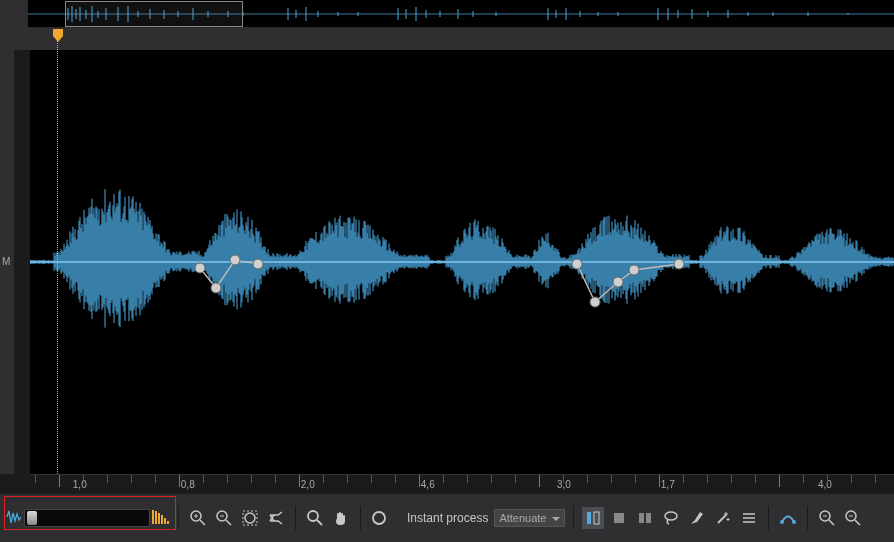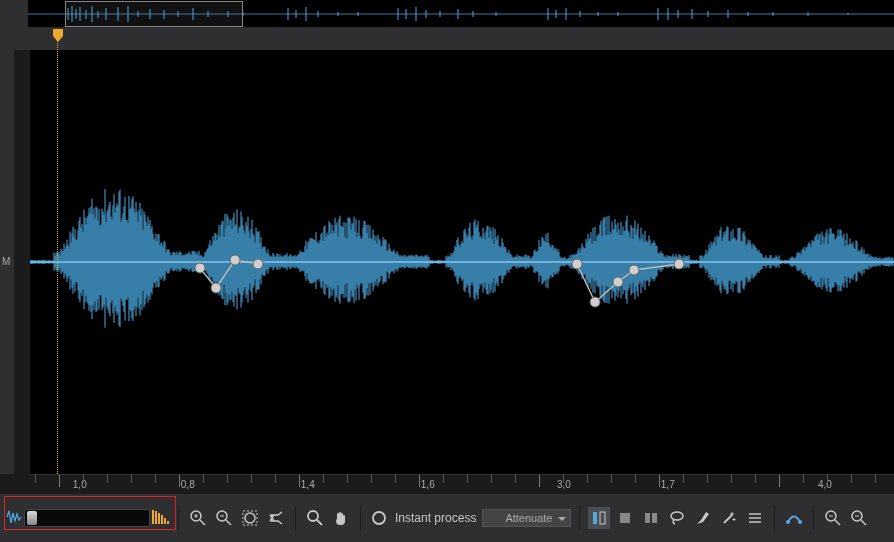--- a/index.html
+++ b/index.html
@@ -30,22 +30,22 @@
   .tick-lbl { position:absolute; top:4px; font-size:10px; color:#aaa; transform:translateX(2px);}
 
   
   .toolbar { position:absolute; left:0; top:494px; width:894px; height:48px; background:#2f2f31; display:flex; align-items:center; padding:0 6px; gap:4px;}
   .highlight-box { position:absolute; left:4px; top:496px; width:172px; height:34px; border:1.5px solid #d22; pointer-events:none; z-index:40;}
   .slider-wrap { display:flex; align-items:center; gap:2px; width:164px;}
   .zslider { flex:1; height:18px; background:#090909; border:1px solid #444; position:relative; border-radius:2px;}
   .zslider .thumb{ position:absolute; left:2px; top:1px; width:10px; height:14px; background:linear-gradient(#d9d9d9,#888); border-radius:2px;}
   .sep{ width:1px; height:24px; background:#1a1a1a; margin:0 4px;}
   .tbtn { width:22px; height:22px; display:flex; align-items:center; justify-content:center; cursor:pointer; color:#c7c7c7;}
-  .txt-btn { display:flex; align-items:center; gap:8px; color:#c7c7c7; font-size:12px; padding:0 2px; cursor:pointer;}
-  .dropdown { background:#444; border:1px solid #555; color:#aaa; font-size:11px; padding:2px 18px 2px 22px; position:relative; cursor:pointer;}
+  .txt-btn { display:flex; align-items:center; gap:20px; color:#c7c7c7; font-size:12px; padding:0 2px; cursor:pointer;}
+  .dropdown { background:#444; border:1px solid #555; color:#aaa; font-size:11px; padding:2px 18px 2px 4px; position:relative; cursor:pointer;}
   .dropdown:after { content:""; position:absolute; right:4px; top:7px; border:4px solid transparent; border-top-color:#aaa;}
   .tbtn.sel { background:#4a4d52;}
   svg { pointer-events:none;}
 </style>
 </head>
 <body>
 
 <div class="overview-gutter"></div>
 <div class="overview">
   <svg class="mini-wave" viewBox="0 0 866 24" preserveAspectRatio="none">
@@ -1015,27 +1015,27 @@
     <div class="tick" style="left: 76.8px;"></div>
     <div class="tick" style="left: 100.8px;"></div>
     <div class="tick" style="left: 124.8px;"></div>
     <div class="tick maj" style="left: 148.8px;"></div>
     <div class="tick-lbl" style="left: 148.8px;">0,8</div>
     <div class="tick" style="left: 172.8px;"></div>
     <div class="tick" style="left: 196.8px;"></div>
     <div class="tick" style="left: 220.8px;"></div>
     <div class="tick" style="left: 244.8px;"></div>
     <div class="tick maj" style="left: 268.8px;"></div>
-    <div class="tick-lbl" style="left: 268.8px;">1,4</div>
+    <div class="tick-lbl" style="left: 268.8px;">2,0</div>
     <div class="tick" style="left: 292.8px;"></div>
     <div class="tick" style="left: 316.8px;"></div>
     <div class="tick" style="left: 340.8px;"></div>
     <div class="tick" style="left: 364.8px;"></div>
     <div class="tick maj" style="left: 388.8px;"></div>
-    <div class="tick-lbl" style="left: 388.8px;">1,6</div>
+    <div class="tick-lbl" style="left: 388.8px;">4,6</div>
     <div class="tick" style="left: 412.8px;"></div>
     <div class="tick" style="left: 436.8px;"></div>
     <div class="tick" style="left: 460.8px;"></div>
     <div class="tick" style="left: 484.8px;"></div>
     <div class="tick maj" style="left: 508.8px;"></div>
     <div class="tick-lbl" style="left: 525px;">3,0</div>
     <div class="tick" style="left: 532.8px;"></div>
     <div class="tick" style="left: 556.8px;"></div>
     <div class="tick" style="left: 580.8px;"></div>
     <div class="tick" style="left: 604.8px;"></div>

